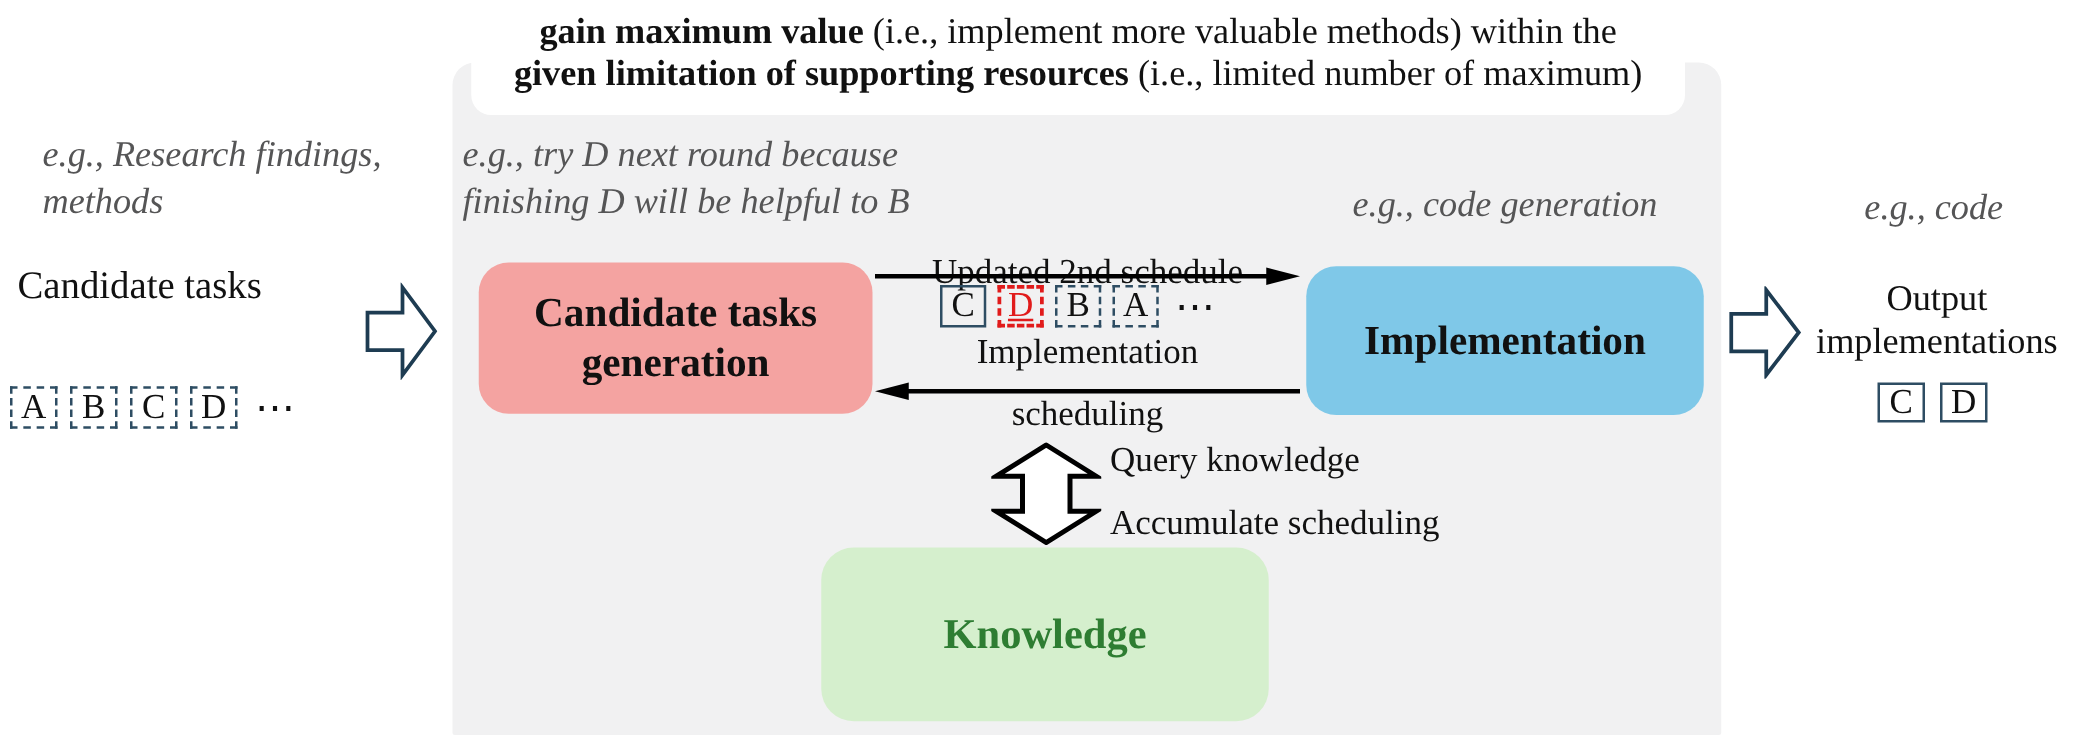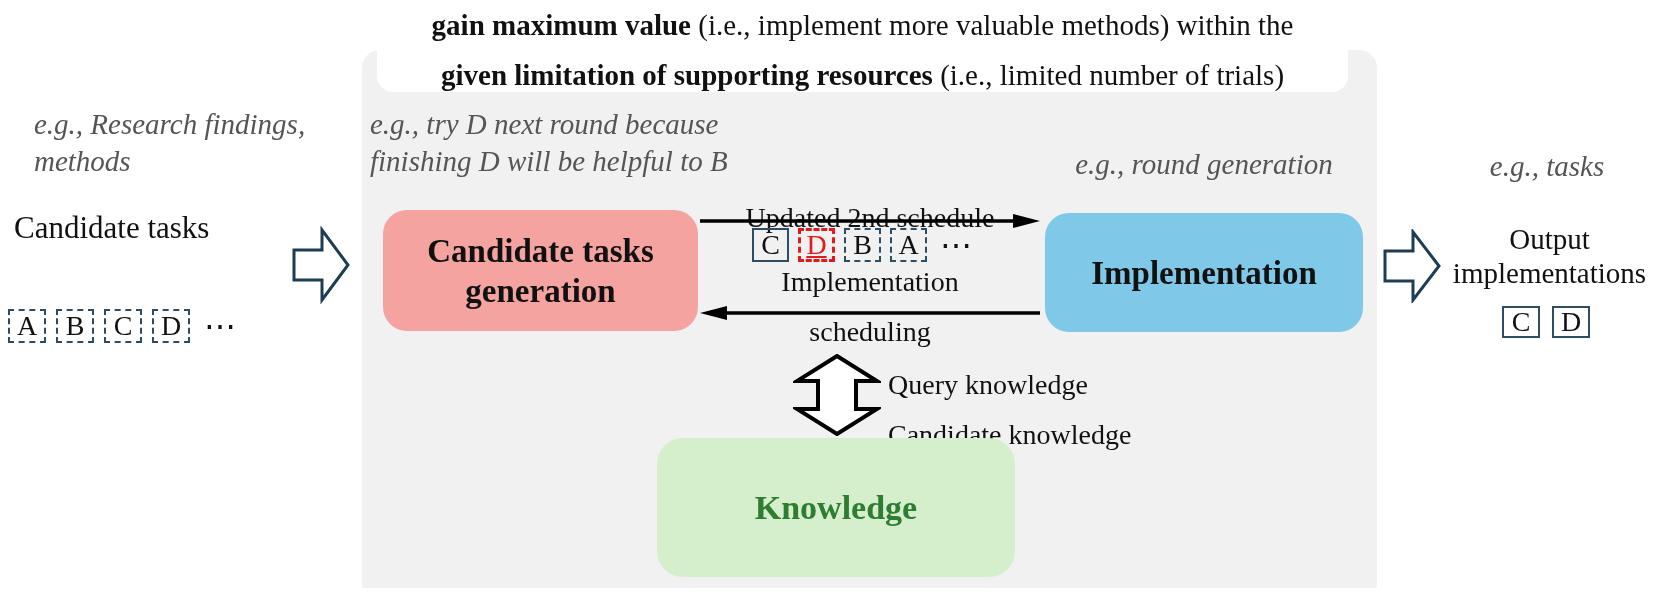--- a/index.html
+++ b/index.html
@@ -23,21 +23,21 @@
     background: #f1f1f2;
     border-radius: 18px 18px 2px 2px;
   }
 
   
   .banner {
     left: 377px; top: 8px; width: 971px; height: 84px;
     background: #ffffff;
     border-radius: 16px;
     display: flex; flex-direction: column;
-    align-items: center; justify-content: space-between;
+    align-items: center; justify-content: flex-start;
     font-size: 29px; line-height: 34px;
     text-align: center;
     z-index: 5;
   }
   .banner b { font-weight: bold; }
 
   .note {
     font-style: italic;
     color: #555556;
     font-size: 29px;
@@ -95,37 +95,37 @@
   .stage.knowledge {
     left: 657px; top: 438px; width: 358px; height: 139px;
     background: #d5efcd; border-radius: 26px;
     color: #2e7d32; font-size: 34px;
   }
 
   .arrow-label {
     font-size: 28px; line-height: 30px;
     text-align: center; color: #111111; z-index: 4;
   }
-  .side-label { font-size: 28px; line-height: 30px; color: #111111; z-index: 4; margin-top: 16px; }
+  .side-label { font-size: 28px; line-height: 30px; color: #111111; z-index: 4; }
   .center-text { text-align: center; }
   svg { display: block; }
 </style>
 </head>
 <body>
 
 <div class="canvas">
 
   <div class="abs panel"></div>
 
   <div class="abs banner">
     <div>
       <b>gain maximum value</b><span> (i.e., implement more valuable methods) within the</span>
     </div>
     <div>
-      <b>given limitation of supporting resources</b><span> (i.e., limited number of trials)</span>
+      <b>given limitation of supporting resources</b><span> (i.e., limited number of maximum)</span>
     </div>
   </div>
 
   <div class="abs note" style="left:14px; top:106px;margin-left:20px;">
     <div>e.g., Research findings,</div>
     <div>methods</div>
   </div>
 
   <div class="abs plain-title" style="left:14px; top:210px;">
     <div>Candidate tasks</div>
@@ -189,44 +189,44 @@
 
   <div class="abs arrow-label" style="left:705px; top:267px; width:330px;">Implementation</div>
   <div class="abs" style="left:700px; top:305px; z-index:4;">
     <svg width="340" height="16" viewBox="0 0 340 16">
       <line x1="340" y1="8" x2="24" y2="8" stroke="#000000" stroke-width="3.5"></line>
       <polygon points="0,8 27,1 27,15" fill="#000000"></polygon>
     </svg>
   </div>
   <div class="abs arrow-label" style="left:705px; top:317px; width:330px;">scheduling</div>
 
-  <div class="abs note center-text" style="left:1045px; top:146px; width:318px;">e.g., round generation</div>
+  <div class="abs note center-text" style="left:1045px; top:146px; width:318px;">e.g., code generation</div>
   <div class="abs stage implementation">
     <div>Implementation</div>
   </div>
 
   <div class="abs" style="left:793px; top:354px; z-index:4;">
     <svg width="88" height="82" viewBox="0 0 88 82">
       <polygon points="44,2 84,27 63,27 63,55 84,55 44,80 4,55 25,55 25,27 4,27" fill="#ffffff" stroke="#000000" stroke-width="4" stroke-linejoin="miter"></polygon>
     </svg>
   </div>
   <div class="abs side-label" style="left:888px; top:354px;">Query knowledge</div>
-  <div class="abs side-label" style="left:888px; top:404px;">Candidate knowledge</div>
+  <div class="abs side-label" style="left:888px; top:404px;">Accumulate scheduling</div>
 
   <div class="abs stage knowledge">
     <div>Knowledge</div>
   </div>
 
   <div class="abs" style="left:1383px; top:229px; z-index:4;">
     <svg width="58" height="74" viewBox="0 0 58 74">
       <polygon points="2,22 30,22 30,3 56,37 30,71 30,52 2,52" fill="#ffffff" stroke="#1e3c52" stroke-width="3" stroke-linejoin="miter"></polygon>
     </svg>
   </div>
 
-  <div class="abs note center-text" style="left:1437px; top:148px; width:220px;">e.g., tasks</div>
+  <div class="abs note center-text" style="left:1437px; top:148px; width:220px;">e.g., code</div>
 
   <div class="abs plain-title center-text" style="left:1442px; top:222px; width:215px; font-size:29px; line-height:34px;">
     <div>Output</div>
     <div>implementations</div>
   </div>
 
   <div class="abs chip-row" style="left:1502px; top:306px;">
     <div class="chip solid" style="height:32px; margin-right:12px;">
         <span class="chip-letter">C</span>
       </div>

